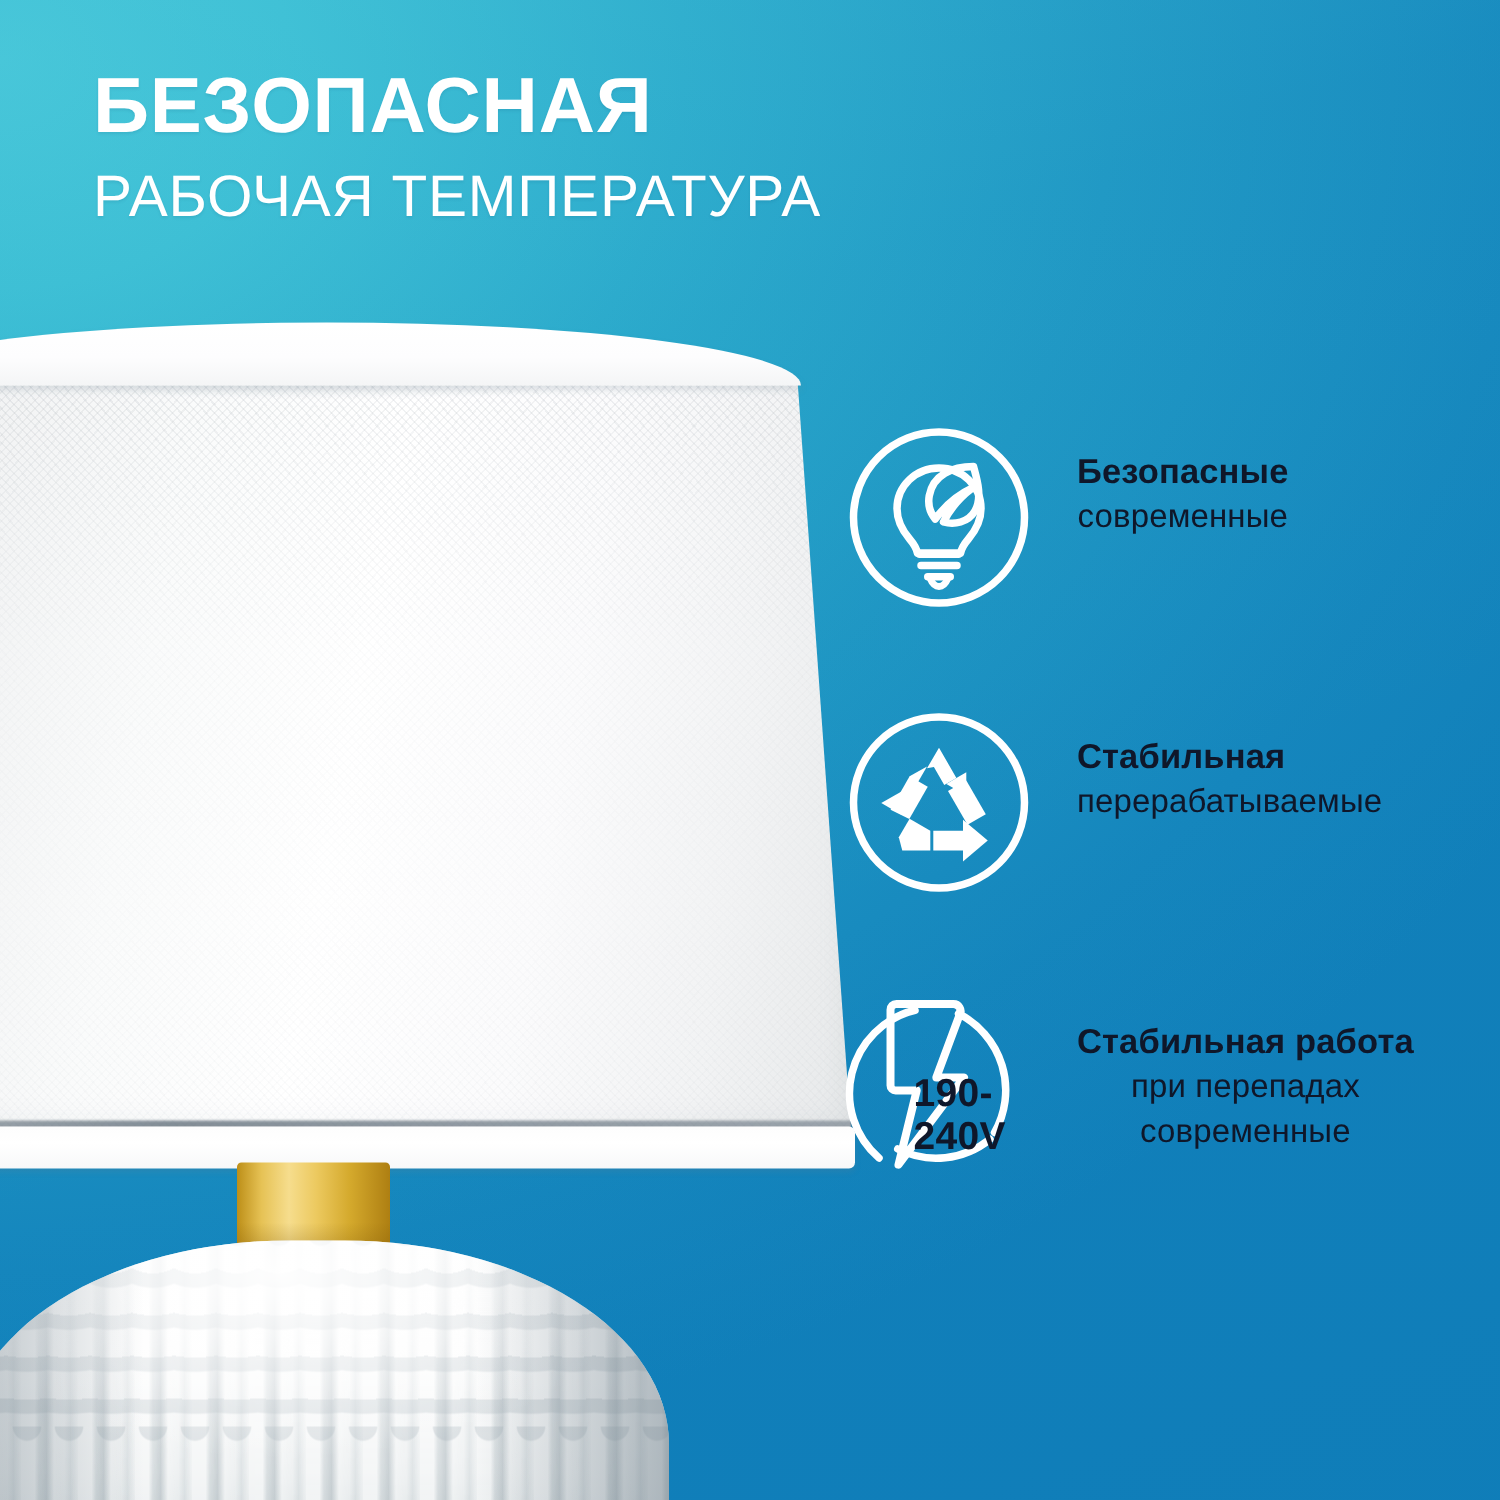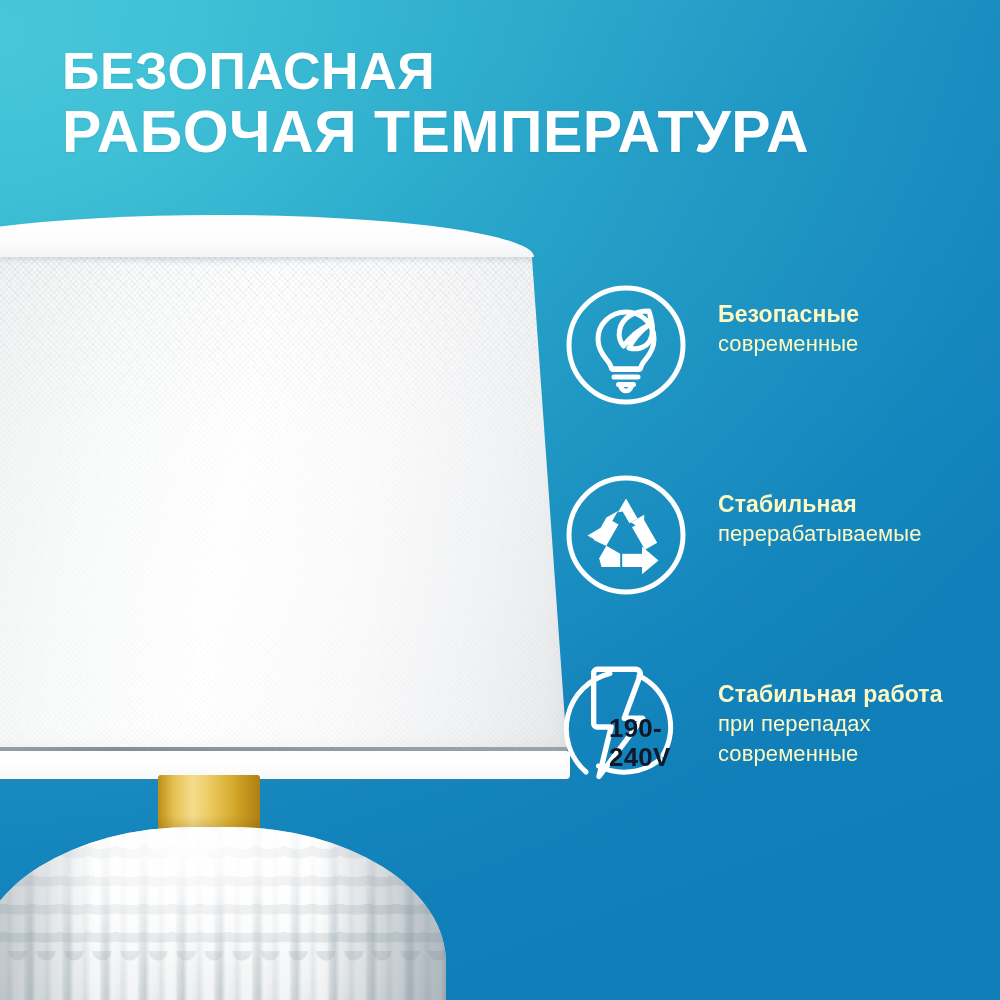--- a/index.html
+++ b/index.html
@@ -26,21 +26,21 @@
   #headline {
     position:absolute; left:62px; top:40px; width:860px;
     color:#ffffff; z-index:6;
     text-shadow:0 1px 2px rgba(0,60,95,0.10);
   }
   #headline .l1 {
     font-size:52px; font-weight:bold; letter-spacing:0.5px;
     line-height:62px; white-space:nowrap;
   }
   #headline .l2 {
-    font-size:59px; font-weight:700; letter-spacing:0.5px;
+    font-size:39px; font-weight:400; letter-spacing:0.5px;
     line-height:60px; white-space:nowrap;
   }
 
   
   #lamp { position:absolute; left:-132px; top:215px; width:700px; height:790px; z-index:4; }
 
   .shade-wrap { position:absolute; left:0; top:0; width:700px; height:560px; }
   #shade {
     position:absolute; left:0; top:8px; width:700px; height:540px;
     background:
@@ -135,23 +135,23 @@
     position:absolute; right:0; top:0; width:130px; height:400px;
     background:linear-gradient(270deg, rgba(100,118,130,0.50), rgba(100,118,130,0));
   }
 
   
   #features { position:absolute; left:563px; top:282px; width:420px; z-index:7; }
   .feature { position:relative; display:flex; align-items:flex-start; margin-bottom:64px; }
   .feature:last-child { margin-bottom:0; }
   .f-icon { flex:0 0 126px; width:126px; height:126px; position:relative; }
   .f-icon svg { display:block; width:126px; height:126px; }
-  .f-text { padding-left:29px; padding-top:17px; color:#fef9c3; }
+  .f-text { padding-left:29px; padding-top:17px; color:#0f172a; }
   .f-title { font-size:23px; font-weight:bold; line-height:30px; letter-spacing:0.1px; white-space:nowrap; }
-  .f-line  { font-size:22px; font-weight:300; line-height:30px; letter-spacing:0.1px; white-space:nowrap; }
+  .f-line  { font-size:22px; font-weight:300; line-height:30px; letter-spacing:0.1px; white-space:nowrap;text-align:center; }
 
   .volt-text {
     position:absolute; left:46px; top:52px; width:86px;
     color:#0f172a; font-size:26px; font-weight:bold; line-height:29px;
     letter-spacing:0.2px;
   }
 </style>
 </head>
 <body>
 

